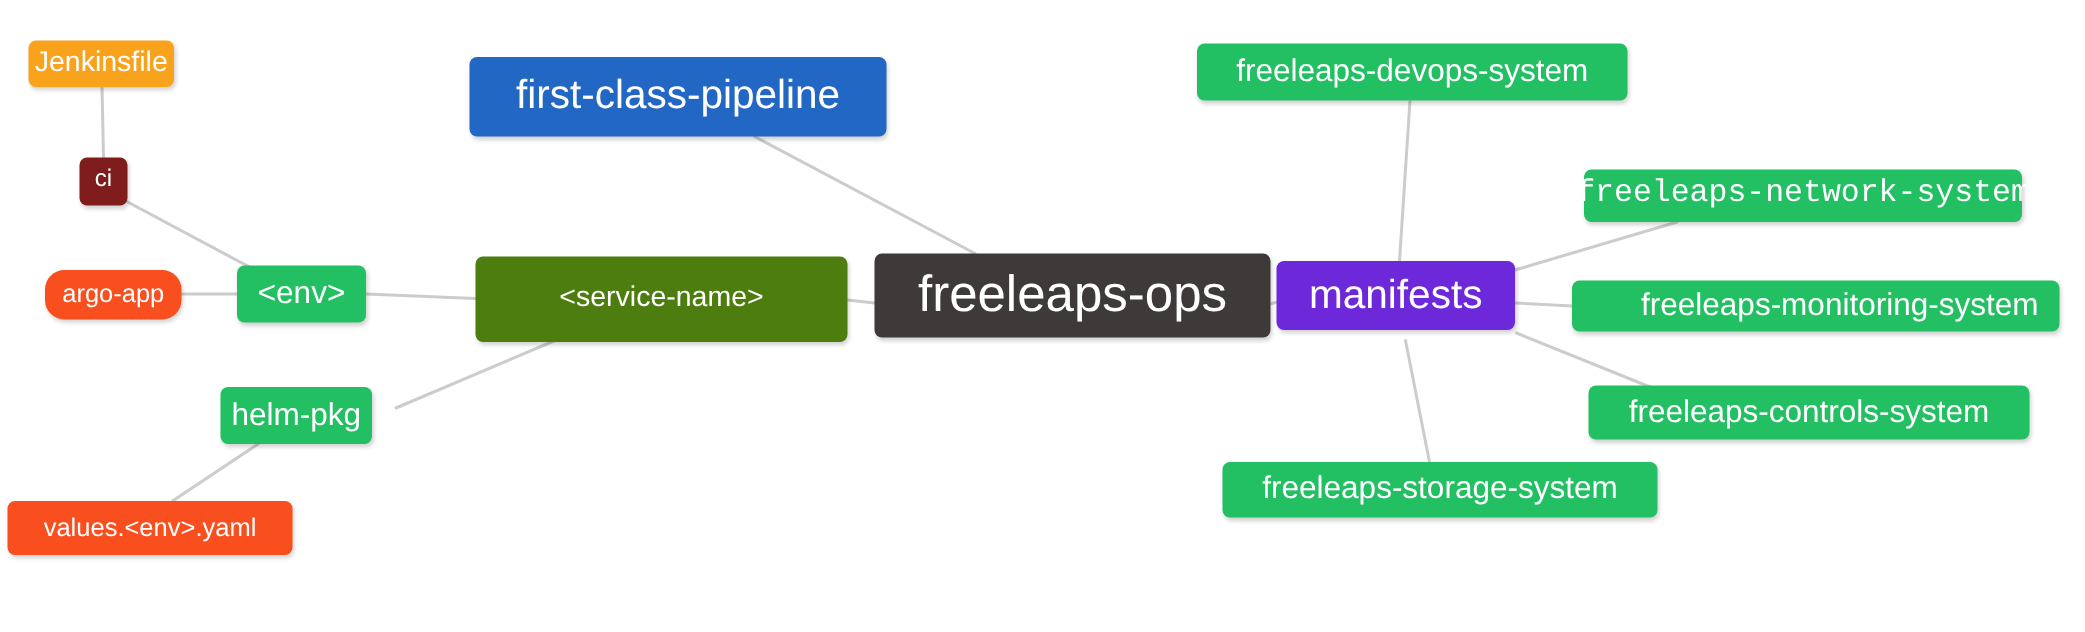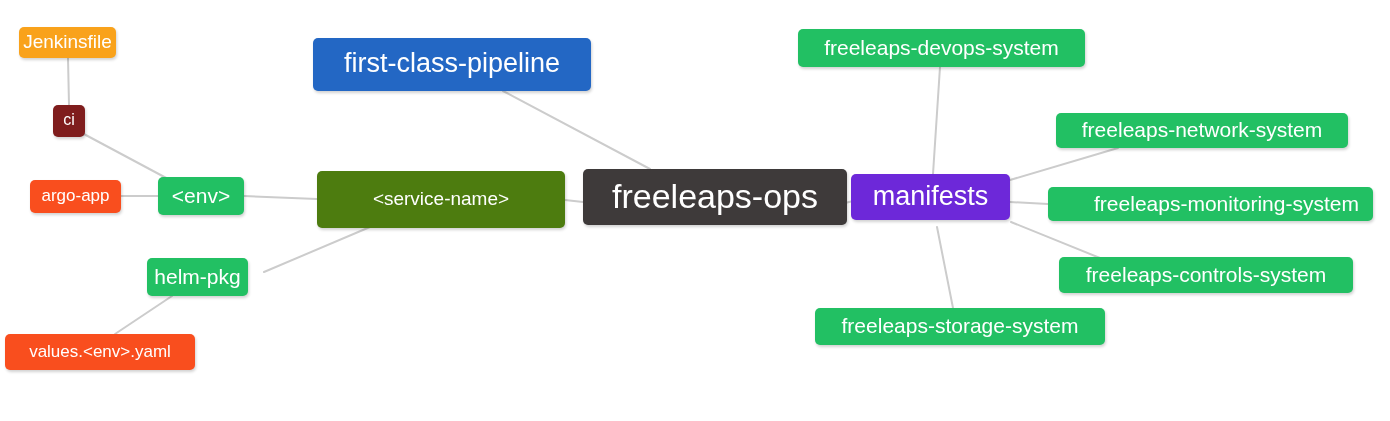--- a/index.html
+++ b/index.html
@@ -52,27 +52,27 @@
       <line x1="845" y1="203" x2="853" y2="201" stroke="#cccccc" stroke-width="2" stroke-linecap="round"></line>
       <line x1="933" y1="174" x2="940" y2="67" stroke="#cccccc" stroke-width="2" stroke-linecap="round"></line>
       <line x1="1010" y1="180" x2="1118" y2="148" stroke="#cccccc" stroke-width="2" stroke-linecap="round"></line>
       <line x1="1010" y1="202" x2="1048" y2="204" stroke="#cccccc" stroke-width="2" stroke-linecap="round"></line>
       <line x1="1011" y1="222" x2="1100" y2="258" stroke="#cccccc" stroke-width="2" stroke-linecap="round"></line>
       <line x1="937" y1="227" x2="953" y2="308" stroke="#cccccc" stroke-width="2" stroke-linecap="round"></line>
     </svg>
   <div>
       <div class="node" style="left: 19px; top: 27px; width: 97px; height: 31px; background: rgb(249, 162, 27); font-size: 19px;">Jenkinsfile</div>
       <div class="node" style="left: 53px; top: 105px; width: 32px; height: 32px; background: #7f1d1d; font-size: 16px;">ci</div>
-      <div class="node" style="left: 30px; top: 180px; width: 91px; height: 33px; background: rgb(249, 78, 30); font-size: 17px;">argo-app</div>
+      <div class="node" style="left: 30px; top: 180px; width: 91px; height: 33px; background: rgb(249, 78, 30); font-size: 17px; border-radius: 13px;">argo-app</div>
       <div class="node" style="left: 158px; top: 177px; width: 86px; height: 38px; background: rgb(34, 192, 99); font-size: 21px;">&lt;env&gt;</div>
       <div class="node" style="left: 147px; top: 258px; width: 101px; height: 38px; background: rgb(34, 192, 99); font-size: 21px;">helm-pkg</div>
       <div class="node" style="left: 5px; top: 334px; width: 190px; height: 36px; background: rgb(249, 78, 30); font-size: 17px;">values.&lt;env&gt;.yaml</div>
       <div class="node" style="left: 313px; top: 38px; width: 278px; height: 53px; background: rgb(35, 103, 196); font-size: 27px;">first-class-pipeline</div>
       <div class="node" style="left: 317px; top: 171px; width: 248px; height: 57px; background: #4d7c0f; font-size: 19px;">&lt;service-name&gt;</div>
       <div class="node" style="left: 583px; top: 169px; width: 264px; height: 56px; background: rgb(62, 58, 58); font-size: 34px;">freeleaps-ops</div>
       <div class="node" style="left: 851px; top: 174px; width: 159px; height: 46px; background: #6d28d9; font-size: 27px;">manifests</div>
       <div class="node" style="left: 798px; top: 29px; width: 287px; height: 38px; background: rgb(34, 192, 99); font-size: 21px;">freeleaps-devops-system</div>
-      <div class="node" style="left: 1056px; top: 113px; width: 292px; height: 35px; background: rgb(34, 192, 99); font-size: 21px;">freeleaps-network-system</div>
+      <div class="node" style="left: 1056px; top: 113px; width: 292px; height: 35px; background: rgb(34, 192, 99); font-size: 21px; font-family: Liberation Mono, monospace;">freeleaps-network-system</div>
       <div class="node" style="left: 1048px; top: 187px; width: 325px; height: 34px; background: rgb(34, 192, 99); font-size: 21px; padding-left: 32px;">freeleaps-monitoring-system</div>
       <div class="node" style="left: 1059px; top: 257px; width: 294px; height: 36px; background: rgb(34, 192, 99); font-size: 21px;">freeleaps-controls-system</div>
       <div class="node" style="left: 815px; top: 308px; width: 290px; height: 37px; background: rgb(34, 192, 99); font-size: 21px;">freeleaps-storage-system</div>
     </div>
 </div>
 
 </body></html>

